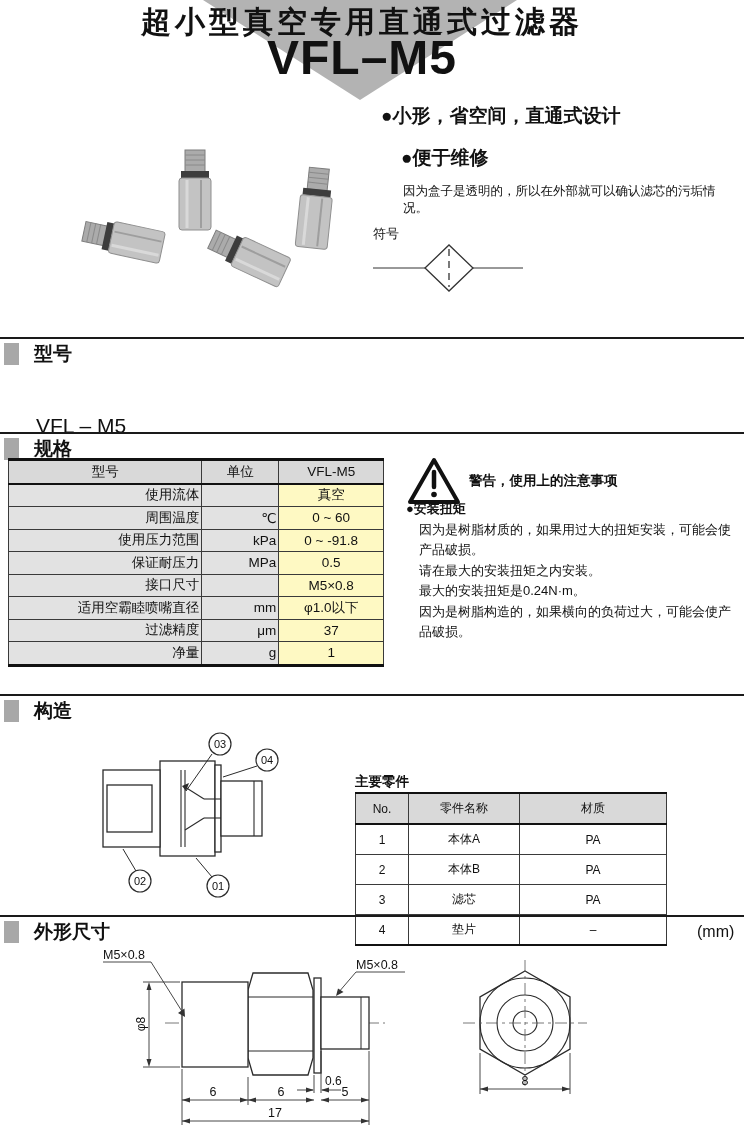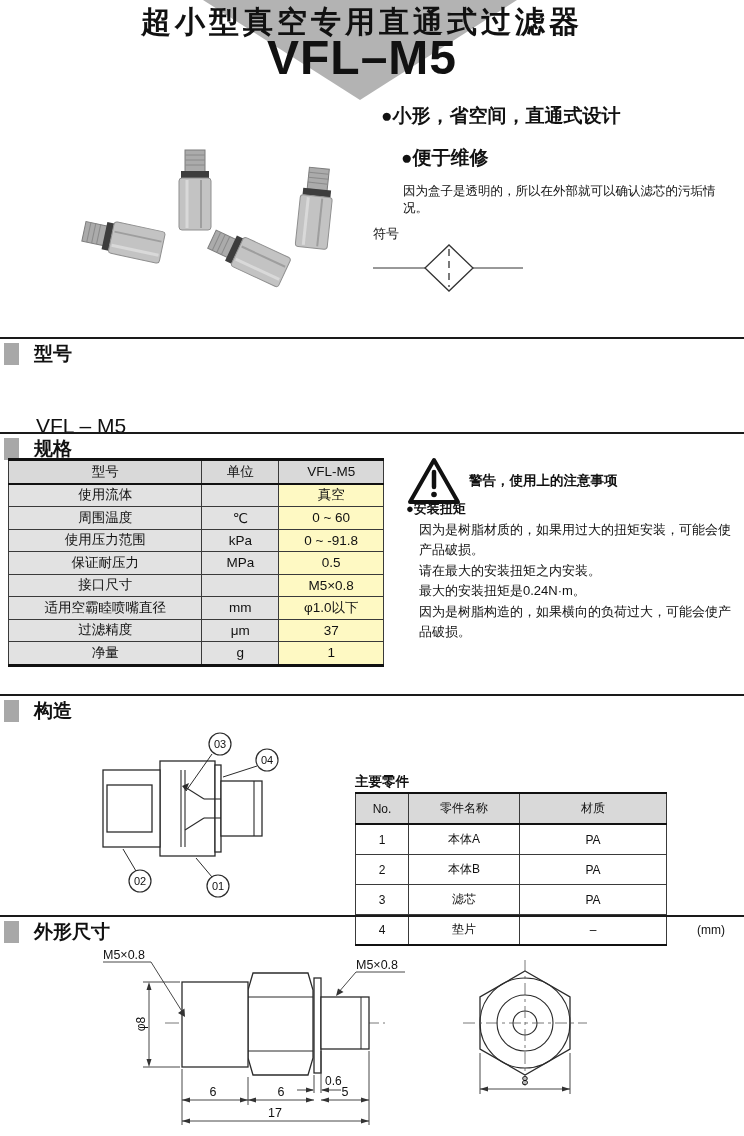--- a/index.html
+++ b/index.html
@@ -18,35 +18,35 @@
   
   .sec{left:0;width:744px;height:30px;border-top:2px solid #1a1a1a;}
   .sec .sq{position:absolute;left:4px;top:4px;width:15px;height:22px;background:#a8a8a8;}
   .sec .t{position:absolute;left:34px;top:2px;font-size:19px;font-weight:bold;}
   .modeltext{font-size:21px;}
   
   table{border-collapse:collapse;}
   .spec{width:376px;font-size:13.5px;border-top:3px solid #111;border-bottom:3px solid #111;}
   .spec td{border:1px solid #3a3a3a;text-align:center;height:21.5px;padding:0 2px;}
   .spec tr.hd td{background:#d9d9d9;border-bottom:2px solid #111;}
-  .spec td.lab,.spec td.unit{background:#e2e2e2;}
+  .spec td.lab,.spec td.unit{background:#e2e2e2;text-align:right;}
   .spec td.val{background:#fef9c3;}
   .c1{width:196px;} .c2{width:74px;} .c3{width:102px;}
   
   .warn-title{font-size:13.5px;font-weight:bold;}
   .warn-body{width:336px;font-size:13px;line-height:20.5px;}
   .warn-h{font-weight:bold;}
   .warn-p{margin-left:13px;}
   
   .parts-title{font-size:13.5px;font-weight:bold;}
   .parts{width:312px;font-size:12px;border-top:2.5px solid #111;border-bottom:2.5px solid #111;}
   .parts td{border:1px solid #3a3a3a;text-align:center;height:15.5px;padding:6px 2px;}
   .parts tr.hd td{background:#d9d9d9;border-bottom:2px solid #111;}
   .p1{width:50px;}.p2{width:112px;}.p3{width:150px;}
-  .mm-note{font-size:12px;}
+  .mm-note{font-size:16px;}
   
   svg text{font-family:"Liberation Sans","DejaVu Sans",sans-serif;fill:#111;}
   .thin{stroke:#333;stroke-width:1;fill:none;}
 </style>
 </head>
 <body>
 
 <div class="page">
 
   <div class="abs diamond"></div>

